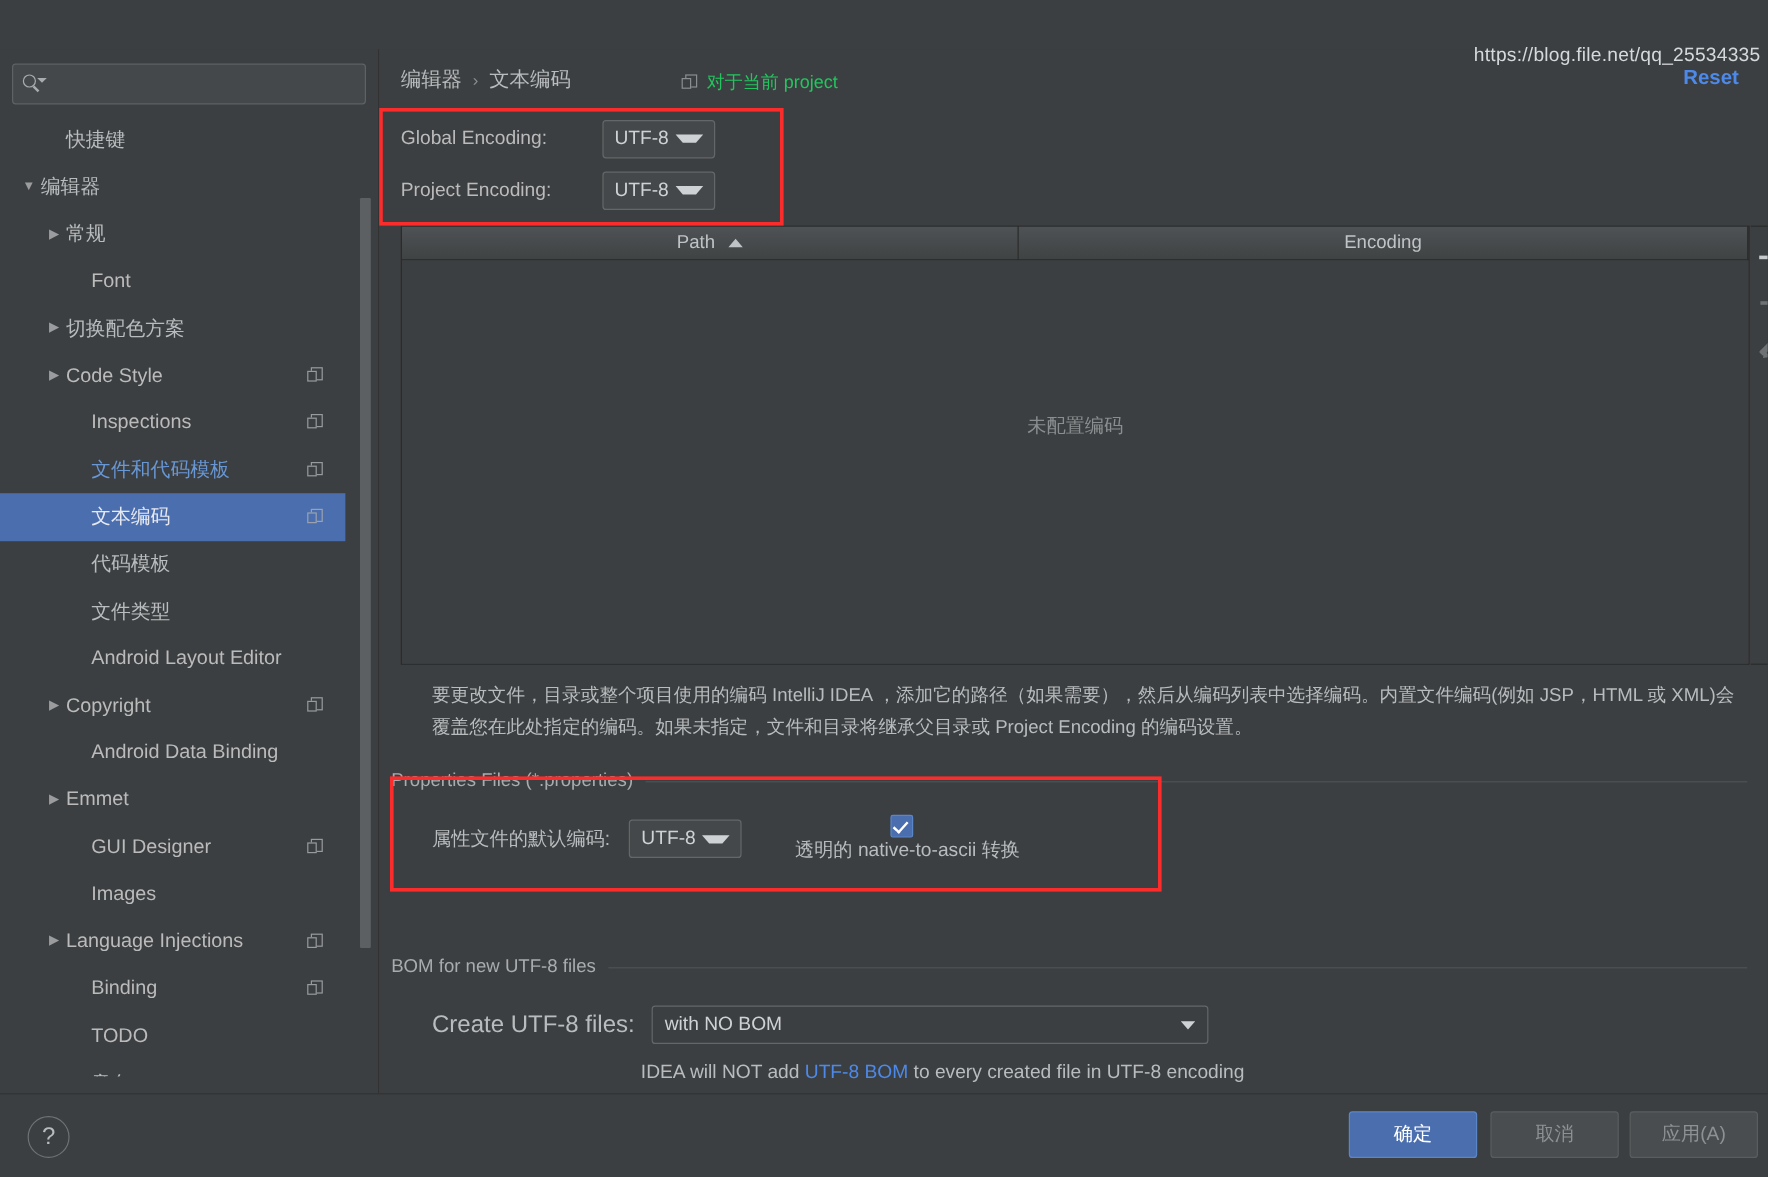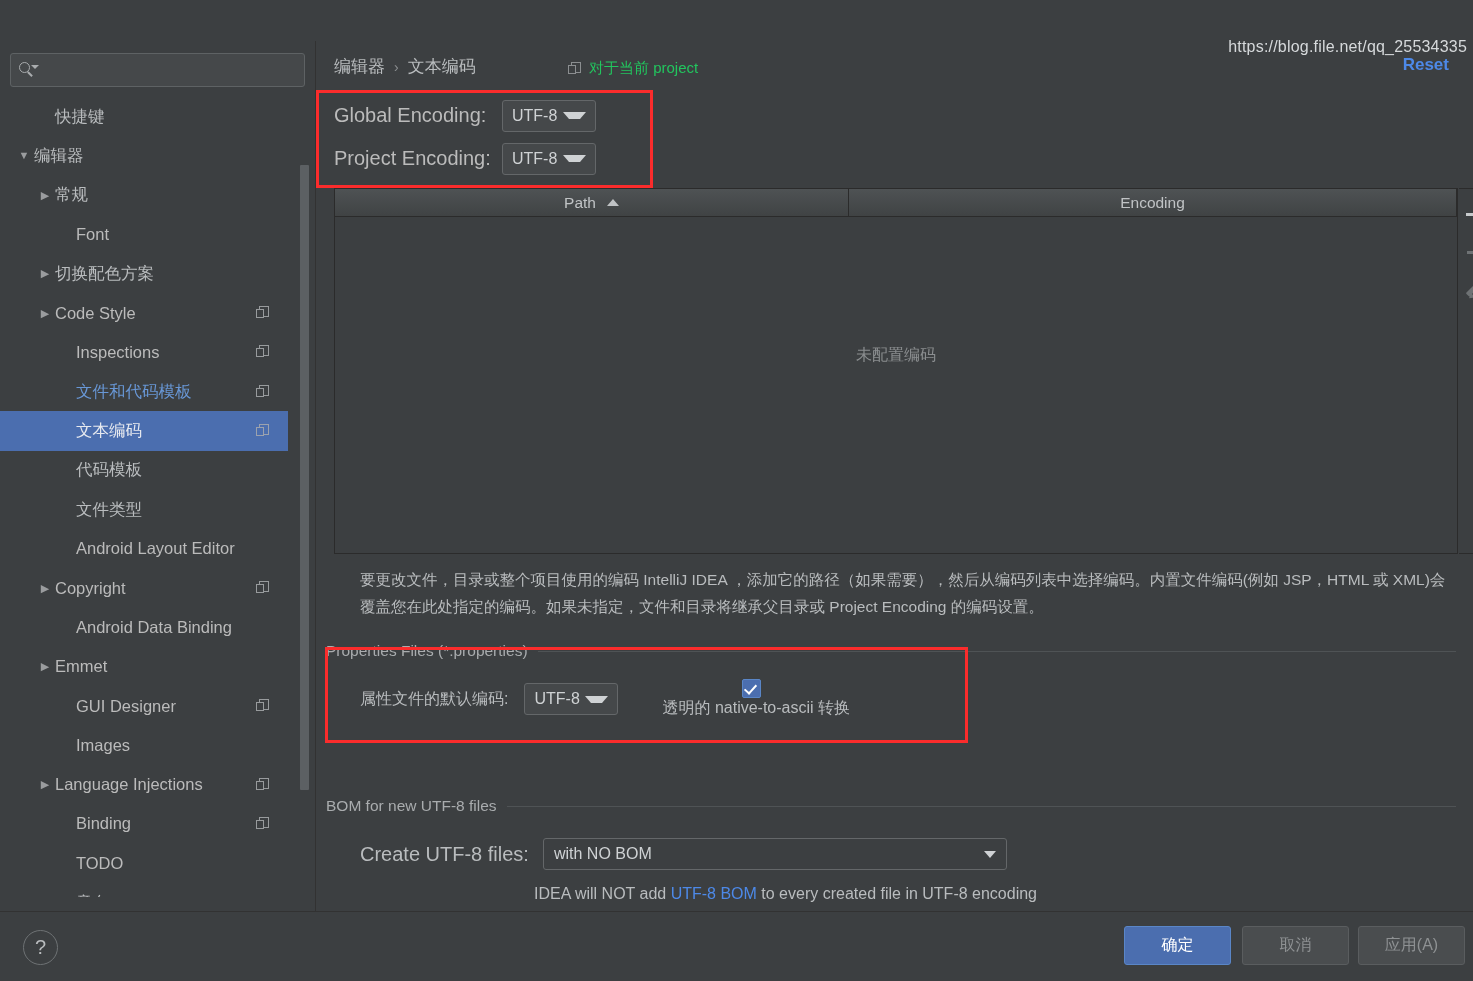--- a/index.html
+++ b/index.html
@@ -141,21 +141,21 @@
     border: 1.4px solid #8b8e90; background: #3c3f41;
   }
   .reset-link {
     position: absolute; right: 24px; top: 14px;
     font-size: 17px; font-weight: bold; color: #4d89e8; cursor: pointer;
   }
 
   .enc-rows { position: absolute; left: 18px; top: 53px; }
   .enc-row { display: flex; align-items: center; height: 43px; }
   .enc-label {
-    width: 168px; font-size: 20px; color: #bbbbbb;
+    width: 168px; font-size: 16px; color: #bbbbbb;
   }
   .combo {
     height: 32px; background: #45484a; border: 1px solid #646769;
     border-radius: 3px; display: inline-flex; align-items: center;
     padding: 0 9px; cursor: pointer; min-width: 94px;
   }
   .combo .cval { font-size: 16px; color: #cfd2d4; }
   .combo .carr {
     margin-left: auto; padding-left: 11px;
     border-left: 0; width: 0; height: 0;

